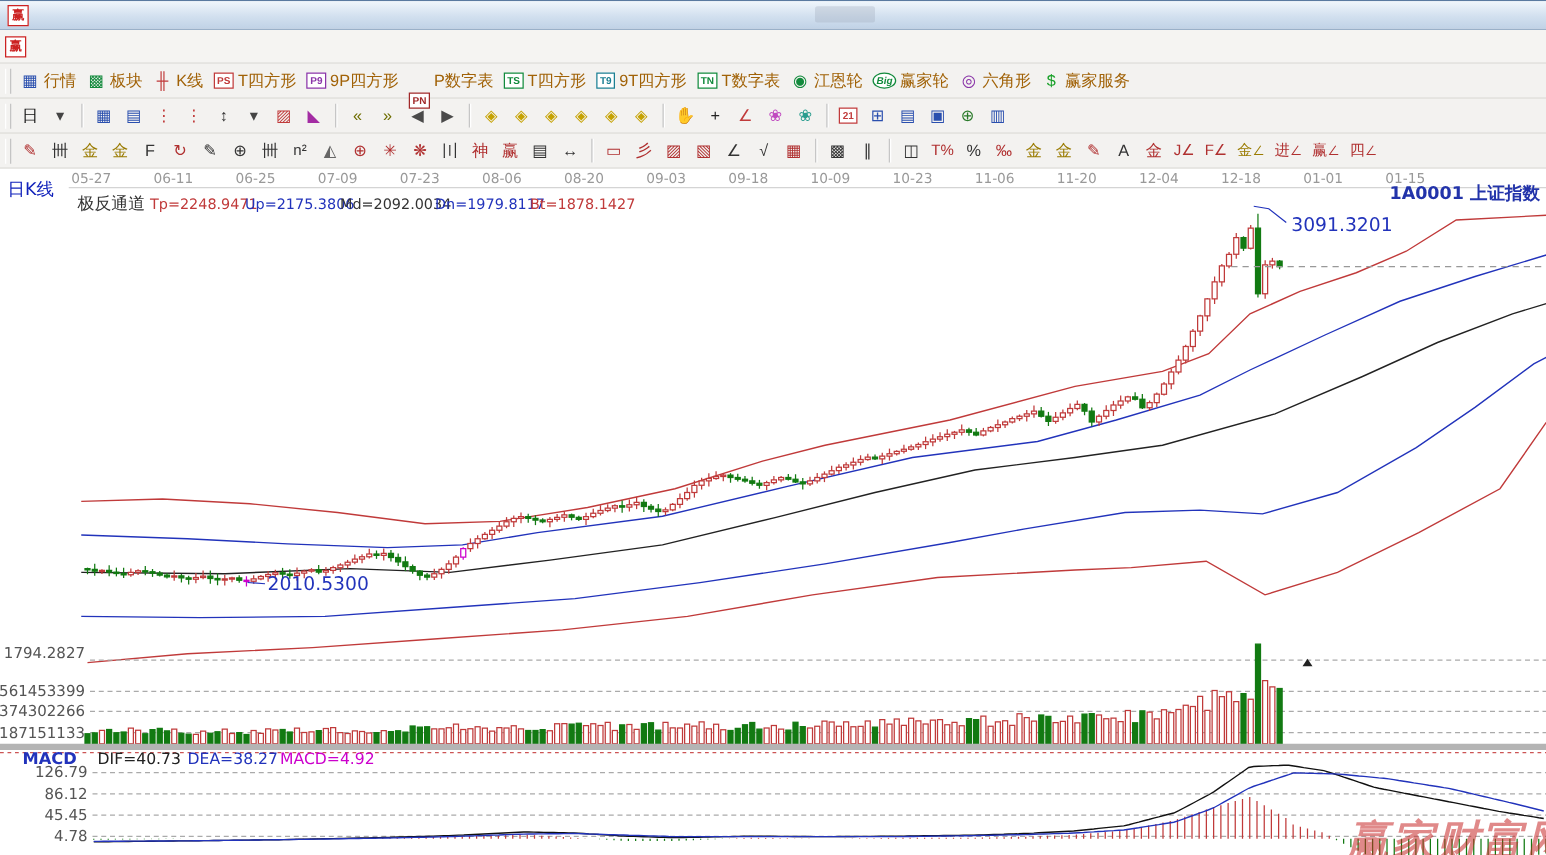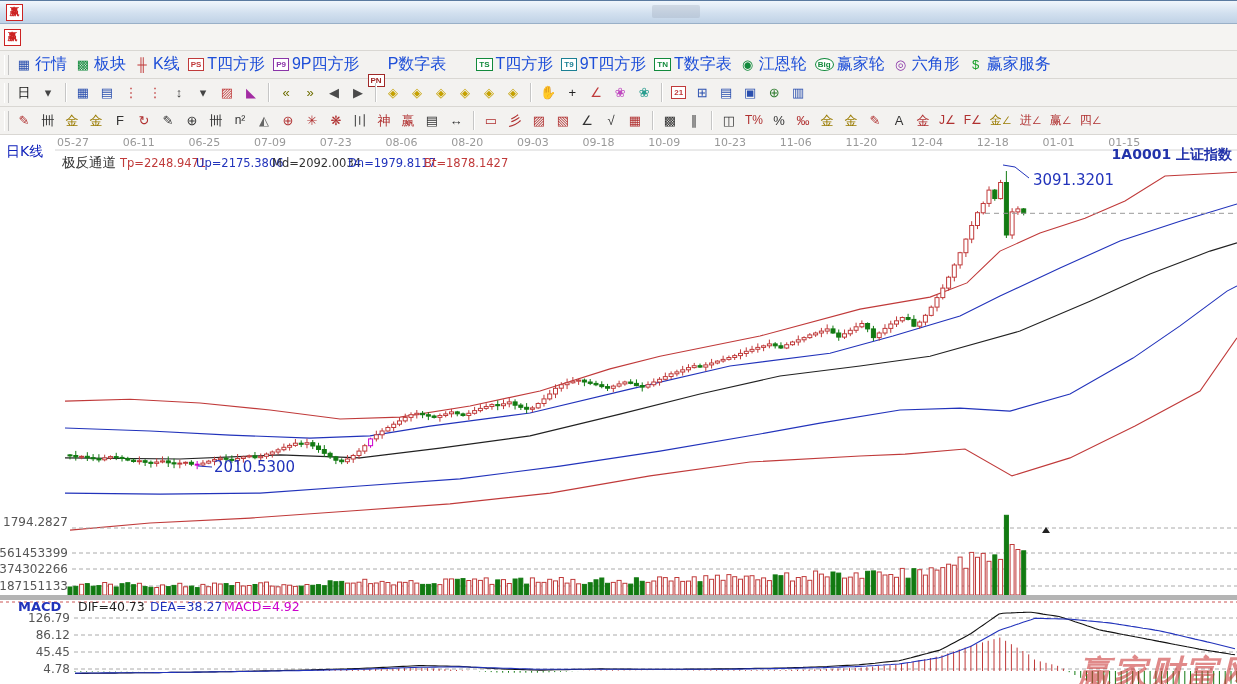--- a/index.html
+++ b/index.html
@@ -13,21 +13,21 @@
   .menubar{height:26px;display:flex;align-items:center;background:#f5f4f2;border-bottom:1px solid #d9d7d3;
     font-size:13px;padding:0 4px;gap:1px;}
   .menu-item{padding:3px 10px;color:#111;cursor:default;}
   .toolbar{height:27px;display:flex;align-items:center;background:#f3f2f0;border-bottom:1px solid #d9d7d3;
     padding:0 3px;white-space:nowrap;}
   .tb-handle{width:3px;height:20px;border-left:1px solid #fff;border-right:1px solid #c4c4c4;margin:0 3px 0 1px;}
   .tbtn{display:inline-flex;align-items:center;gap:3px;padding:1px 3px;border:1px solid transparent;border-radius:2px;cursor:default;}
   .ticon{min-width:16px;height:17px;display:inline-flex;align-items:center;justify-content:center;font-size:13px;line-height:17px;}
   .ticon2{font-size:12px;}
   .tbox{font-size:8px;font-weight:bold;border:1px solid;padding:0 2px;line-height:11px;background:#fff;}
-  .tlabel{font-size:16px;color:#1d4ed8;}
+  .tlabel{font-size:13px;color:#a16207;}
   .tsep{width:1px;height:19px;background:#c6c6c6;box-shadow:1px 0 0 #fff;margin:0 5px;flex:0 0 auto;}
   .chart-area{position:relative;height:555px;background:#fff;}
   .chart-area svg{position:absolute;left:0;top:0;}
   svg text{font-family:"DejaVu Sans","Liberation Sans",sans-serif;}
 </style>
 </head>
 <body>
 
 <div class="window">
   <div class="titlebar">
@@ -57,37 +57,37 @@
       </div>
       <div class="tbtn">
         <span class="tbox" style="border-color:#8a35a8;color:#8a35a8;">P9</span>
         <span class="tlabel">9P四方形</span>
       </div>
       <div class="tbtn">
         <span class="tbox" style="border-color:#a02828;color:#a02828;margin-top:32px;">PN</span>
         <span class="tlabel">P数字表</span>
       </div>
       <div class="tbtn">
-        <span class="tbox" style="border-color:#128a3c;color:#128a3c;margin-left:22px;">TS</span>
+        <span class="tbox" style="border-color:#128a3c;color:#128a3c;">TS</span>
         <span class="tlabel">T四方形</span>
       </div>
       <div class="tbtn">
         <span class="tbox" style="border-color:#1b7f93;color:#1b7f93;">T9</span>
         <span class="tlabel">9T四方形</span>
       </div>
       <div class="tbtn">
         <span class="tbox" style="border-color:#128a3c;color:#128a3c;">TN</span>
         <span class="tlabel">T数字表</span>
       </div>
       <div class="tbtn">
         <span class="ticon " style="color:#128a3c">◉</span>
         <span class="tlabel">江恩轮</span>
       </div>
       <div class="tbtn">
-        <span class="tbox" style="border-color:#128a3c;color:#128a3c;border-radius:50%;">Big</span>
+        <span class="tbox" style="border-color:#128a3c;color:#128a3c;border-radius:50%;font-style:italic;">Big</span>
         <span class="tlabel">赢家轮</span>
       </div>
       <div class="tbtn">
         <span class="ticon " style="color:#8a35a8">◎</span>
         <span class="tlabel">六角形</span>
       </div>
       <div class="tbtn">
         <span class="ticon " style="color:#18a028">$</span>
         <span class="tlabel">赢家服务</span>
       </div>

